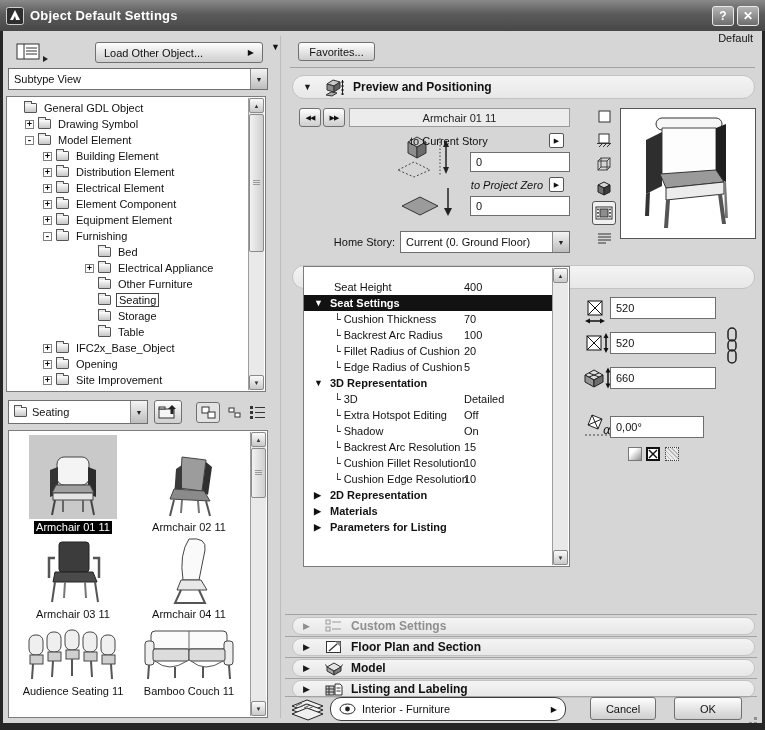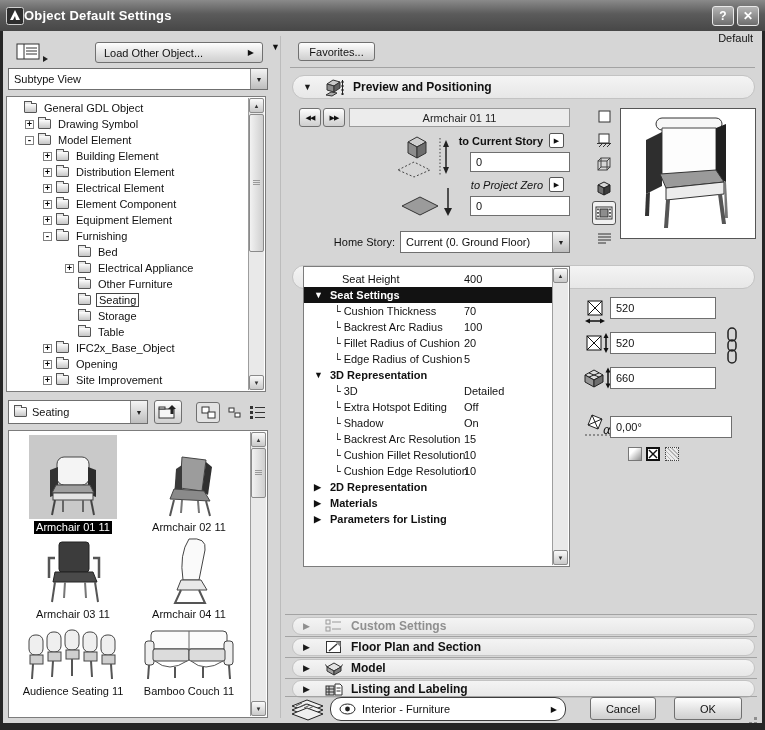--- a/index.html
+++ b/index.html
@@ -8,21 +8,21 @@
     font-family:"Liberation Sans",sans-serif;color:#111;overflow:hidden;}
   .edge{position:absolute;background:#262626;z-index:50;}
   .edge.l{left:0;top:30px;width:3px;bottom:0;}
   .edge.r{right:0;top:30px;width:3px;bottom:0;}
   .edge.b{left:0;right:0;bottom:0;height:7px;}
 
   
   .titlebar{position:absolute;left:0;top:0;width:765px;height:31px;
     background:linear-gradient(180deg,#8a8a8a 0%,#5b5b5b 45%,#474747 100%);
     display:flex;align-items:center;padding:0 6px;z-index:60;}
-  .title-text{color:#fff;font-weight:bold;font-size:13px;letter-spacing:.2px;}
+  .title-text{color:#fff;font-weight:bold;font-size:13px;margin-left:6px;letter-spacing:.2px;}
   .tbtn{width:22px;height:20px;margin-left:3px;border:1px solid #e9e9e9;border-radius:3px;
     background:linear-gradient(180deg,#b5b5b5,#6d6d6d);color:#fff;font-weight:bold;font-size:12px;
     display:flex;align-items:center;justify-content:center;cursor:default;}
   .tspacer{flex:1;}
 
   
   .xp-btn{background:linear-gradient(180deg,#fefefe,#dcdcdc 70%,#cfcfcf);border:1px solid #707070;
     border-radius:3px;font-size:11px;display:flex;align-items:center;justify-content:center;position:absolute;}
   .field{position:absolute;background:#fff;border:1px solid #6f6f6f;font-size:11px;
     display:flex;align-items:center;padding:0 5px;}
@@ -44,21 +44,21 @@
   .subpill.dis .ptitle, .subpill.dis .tri{color:#8f8f8f;}
 
   
   .left{position:absolute;left:0;top:31px;width:284px;bottom:7px;}
   .box{position:absolute;background:#fff;border:1px solid #7c7c7c;}
 
   
   .tree{left:6px;top:65px;width:260px;height:296px;overflow:hidden;padding-top:3px;}
   .trow{display:flex;align-items:center;height:16px;font-size:11px;white-space:nowrap;}
   .trow.i0{padding-left:4px;}.trow.i1{padding-left:18px;}
-  .trow.i2{padding-left:36px;}.trow.i3{padding-left:58px;}
+  .trow.i2{padding-left:36px;}.trow.i3{padding-left:78px;}
   .exp{width:9px;height:9px;border:1px solid #808080;background:#fff;flex:none;margin-right:4px;
     font:bold 9px/8px "Liberation Mono",monospace;text-align:center;color:#000;}
   .exp:empty{visibility:hidden;}
   .fold{width:13px;height:10px;background:linear-gradient(180deg,#fdfdfd,#c6c6c6);border:1px solid #555;
     border-radius:1px;position:relative;flex:none;margin-right:5px;}
   .fold::before{content:"";position:absolute;left:-1px;top:-3px;width:6px;height:2px;background:#e9e9e9;
     border:1px solid #555;border-bottom:none;}
   .tl{padding:0 2px;}
   .tl.sel{border:1px solid #444;}
 
@@ -90,21 +90,21 @@
     font-size:7px;display:flex;align-items:center;justify-content:center;}
   .stripbtn{position:absolute;left:593px;width:22px;height:20px;display:flex;align-items:center;justify-content:center;}
   .stripbtn.sel{border:1px solid #555;border-radius:3px;background:#f1f1f1;width:24px;height:24px;left:592px;}
   .pframe{position:absolute;left:620px;top:108px;width:136px;height:131px;background:#fff;border:1px solid #555;
     display:flex;align-items:center;justify-content:center;}
 
   
   .plist{left:303px;top:266px;width:267px;height:301px;overflow:hidden;padding-top:4px;}
   .prow{position:relative;height:16px;font-size:11px;display:flex;align-items:center;width:250px;}
   .prow .pv{position:absolute;left:160px;}
-  .prow.param{padding-left:38px;}
+  .prow.param{padding-left:30px;margin-top:8px;}
   .prow.grp{padding-left:10px;font-weight:bold;}
   .prow.grp .gtri{font-size:9px;width:16px;}
   .prow.grp.sel{background:#121212;color:#fff;}
   .prow.ch{padding-left:30px;}
   .prow.ch .elbow{font-family:"DejaVu Sans Mono",monospace;font-size:11px;margin-right:3px;color:#333;}
 
   .dimfield{height:22px;}
   .optbox{position:absolute;width:14px;height:14px;}
   .cbg{background:linear-gradient(135deg,#ffffff 30%,#8f8f8f);border:1px solid #777;}
   .cbx{border:2px solid #101010;background:#fff;}
@@ -440,21 +440,21 @@
   <svg style="position:absolute;left:396px;top:132px;" width="62" height="48" viewBox="0 0 62 48">
     <polygon points="12,10 21,5 30,10 21,15" fill="#cfcfcf" stroke="#333"></polygon>
     <polygon points="12,10 21,15 21,26 12,21" fill="#8d8d8d" stroke="#333"></polygon>
     <polygon points="30,10 21,15 21,26 30,21" fill="#6d6d6d" stroke="#333"></polygon>
     <polygon points="2,38 18,30 34,38 18,45" fill="none" stroke="#444" stroke-dasharray="2 2"></polygon>
     <line x1="44" y1="6" x2="44" y2="44" stroke="#444" stroke-dasharray="1.5 2"></line>
     <line x1="50" y1="14" x2="50" y2="36" stroke="#222" stroke-width="1.5"></line>
     <polygon points="50,8 47,15 53,15" fill="#222"></polygon>
     <polygon points="50,42 47,35 53,35" fill="#222"></polygon>
   </svg>
-  <div class="rp-label" style="left:410px;top:135px;width:133px;text-align:right;font-weight:bold;">to Current Story</div>
+  <div class="rp-label" style="left:410px;top:135px;width:133px;">to Current Story</div>
   <div class="flyout" style="left:549px;top:133px;">▶</div>
   <div class="field" style="left:470px;top:152px;width:100px;height:20px;">0</div>
 
   <div class="rp-label" style="left:410px;top:179px;width:133px;text-align:right;font-style:italic;">to Project Zero</div>
   <div class="flyout" style="left:549px;top:177px;">▶</div>
   <svg style="position:absolute;left:398px;top:186px;" width="62" height="32" viewBox="0 0 62 32">
     <polygon points="4,20 22,11 40,20 22,29" fill="#9b9b9b" stroke="#333"></polygon>
     <line x1="50" y1="2" x2="50" y2="24" stroke="#222" stroke-width="1.5"></line>
     <polygon points="50,30 46,22 54,22" fill="#222"></polygon>
   </svg>
@@ -665,21 +665,21 @@
   </svg>
   <div class="field dimfield" style="left:610px;top:367px;width:106px;">660</div>
 
   <svg style="position:absolute;left:583px;top:412px;" width="34" height="28" viewBox="0 0 34 28">
     <polygon points="9,3 19,7 15,17 5,13" fill="#fff" stroke="#222"></polygon>
     <line x1="9" y1="3" x2="15" y2="17" stroke="#222"></line>
       <line x1="19" y1="7" x2="5" y2="13" stroke="#222"></line>
     <line x1="2" y1="23" x2="30" y2="23" stroke="#444" stroke-dasharray="2 2"></line>
     <text x="20" y="22" font-size="12" font-style="italic" fill="#111">α</text>
   </svg>
-  <div class="field dimfield" style="left:610px;top:416px;width:122px;">0,00°</div>
+  <div class="field dimfield" style="left:610px;top:416px;width:94px;">0,00°</div>
 
   <div class="optbox cbg" style="left:628px;top:447px;"></div>
   <div class="optbox cbx" style="left:646px;top:447px;">
     <svg width="10" height="10" viewBox="0 0 10 10">
       <line x1="1" y1="1" x2="9" y2="9" stroke="#111" stroke-width="1.5"></line>
       <line x1="9" y1="1" x2="1" y2="9" stroke="#111" stroke-width="1.5"></line>
     </svg>
   </div>
   <div class="optbox cbd" style="left:665px;top:447px;"></div>
 

